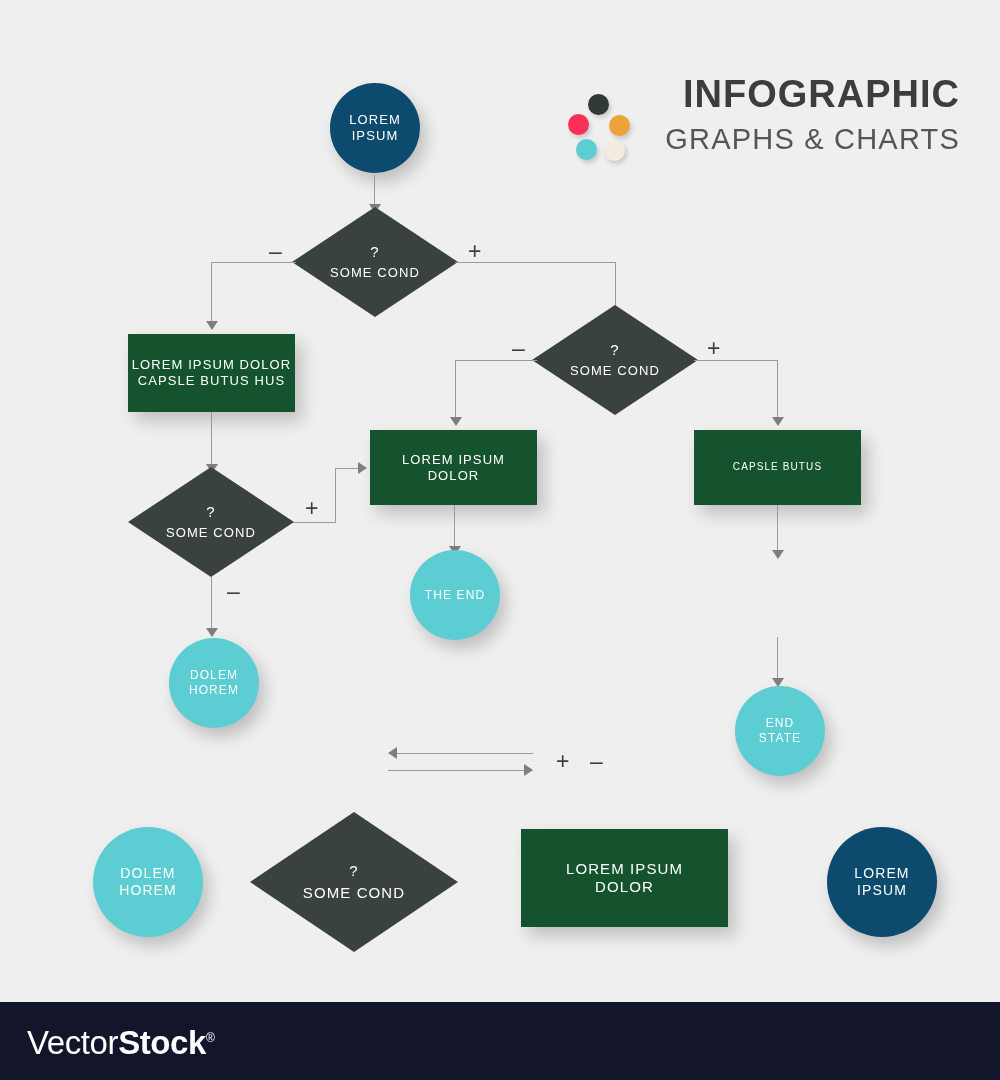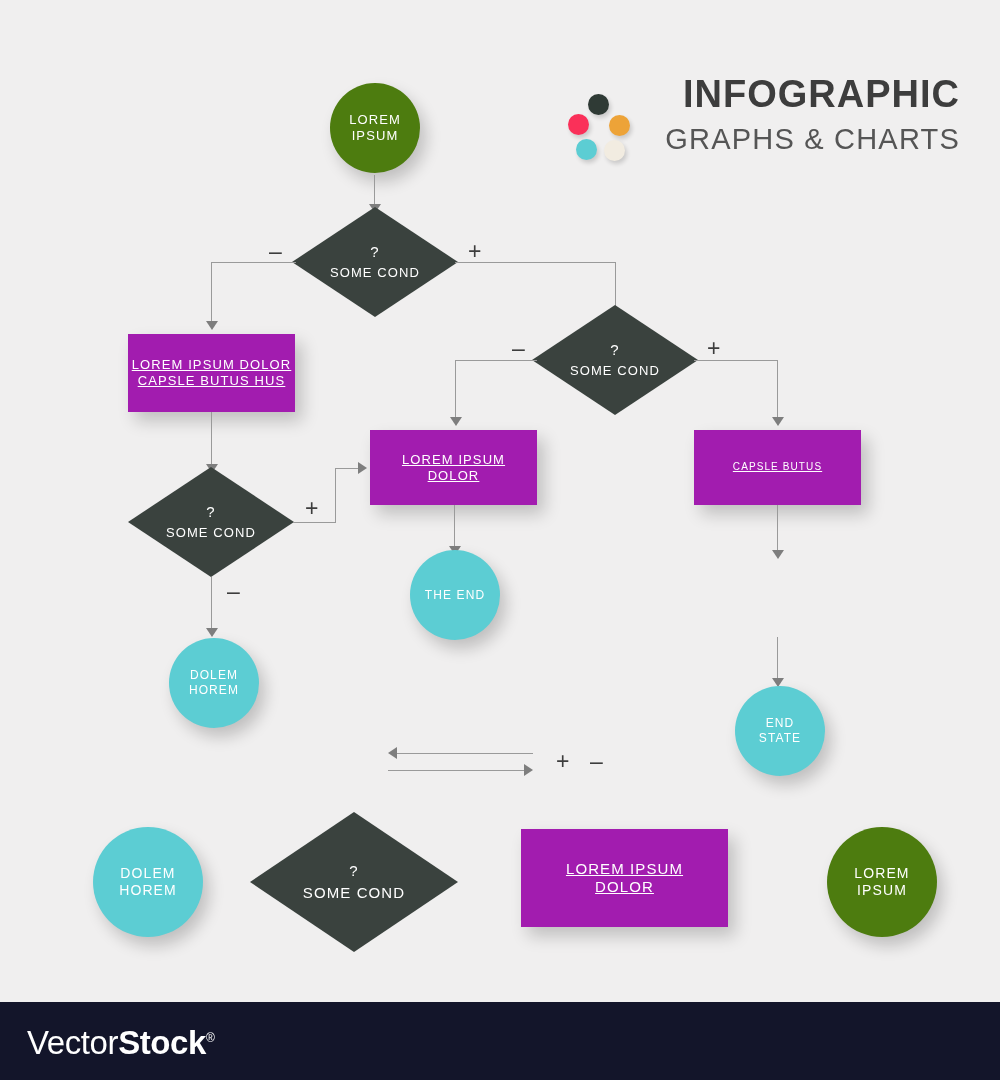--- a/index.html
+++ b/index.html
@@ -74,28 +74,27 @@
     align-items: center;
     justify-content: center;
     text-align: center;
     color: #ffffff;
     letter-spacing: 1.1px;
     line-height: 1.22;
     box-sizing: border-box;
   }
   .circle {
     border-radius: 50%;
-    background: #4d7c0f;
+    background: #0c4a6e;
     box-shadow: 6px 9px 16px rgba(0,0,0,0.20);
   }
   .circle.teal { background: #5ccdd3; }
   .rect {
-    background: #a21caf;
+    background: #14532d;
     box-shadow: 7px 9px 16px rgba(0,0,0,0.20);
-    text-decoration: underline;
   }
   .diamond-wrap {
     position: absolute;
   }
   .diamond-shape {
     position: absolute;
     inset: 0;
     background: #3a423e;
     clip-path: polygon(50% 0%, 100% 50%, 50% 100%, 0% 50%);
     filter: drop-shadow(6px 10px 10px rgba(0,0,0,0.22));

